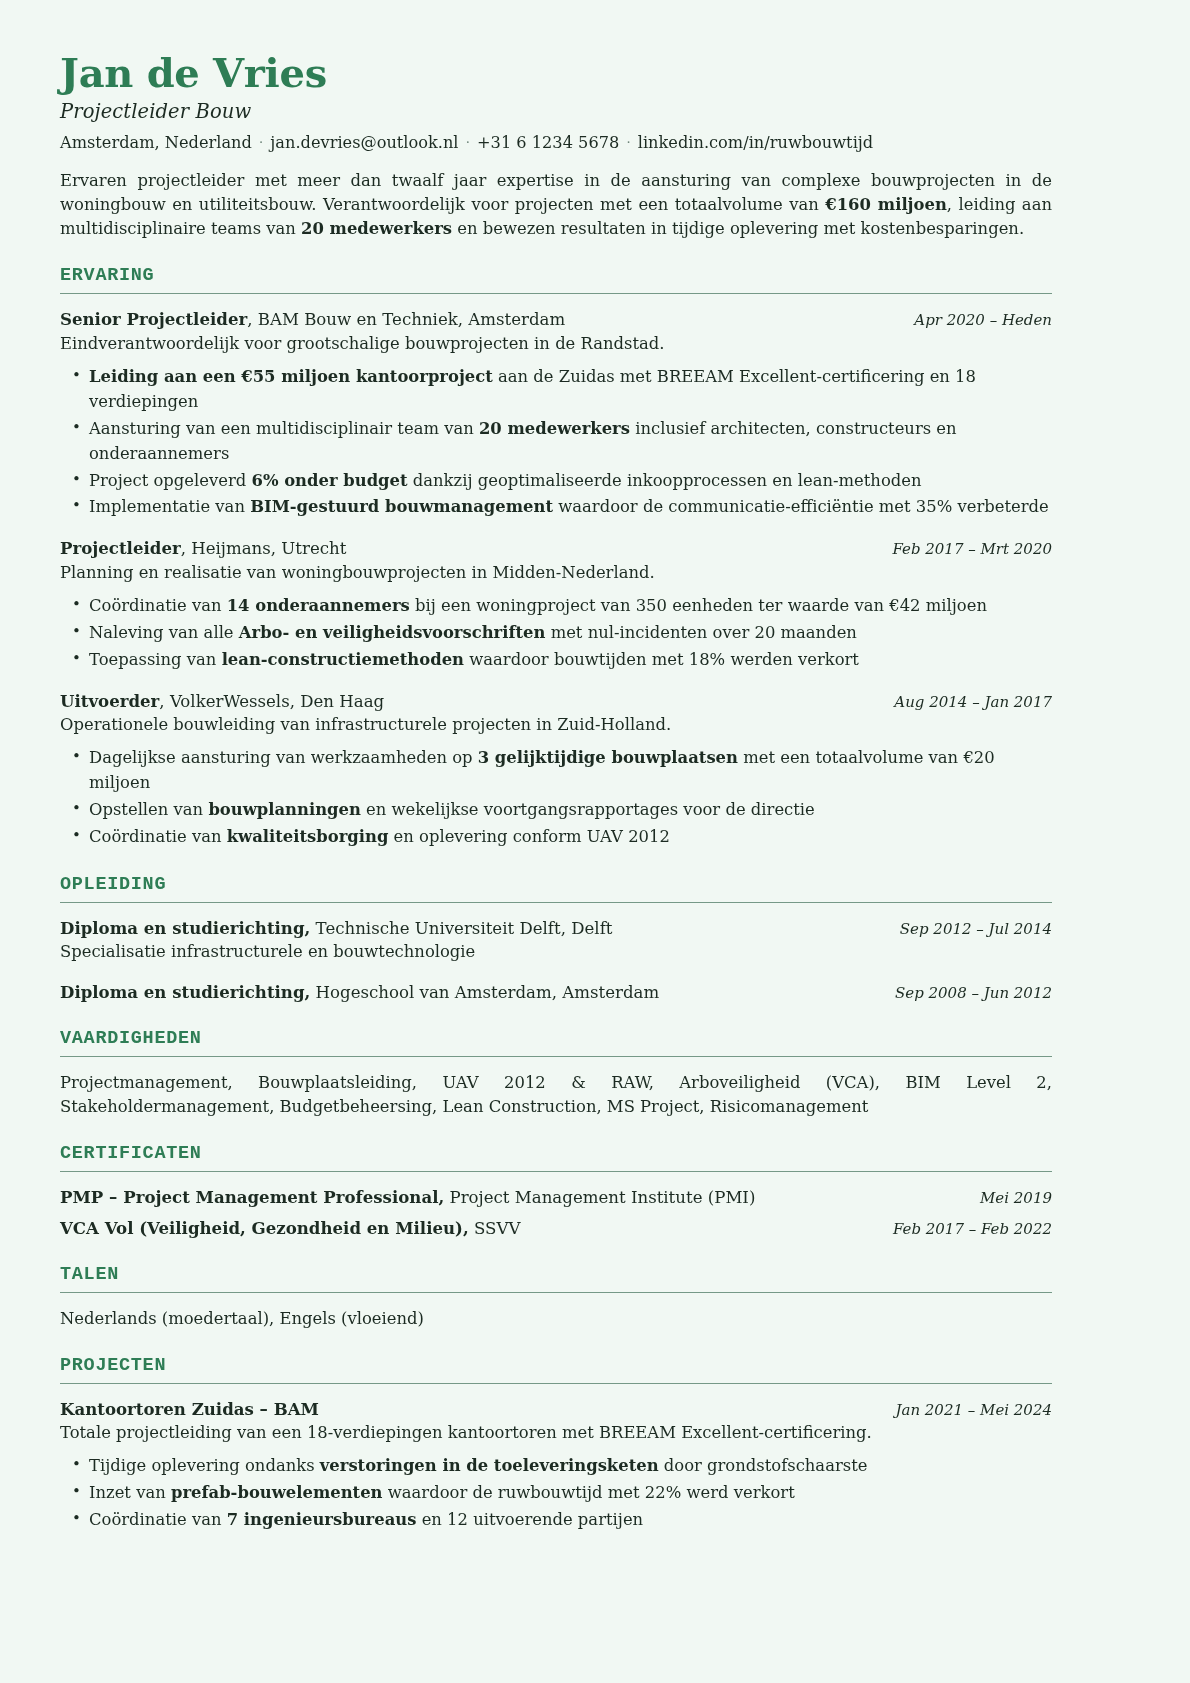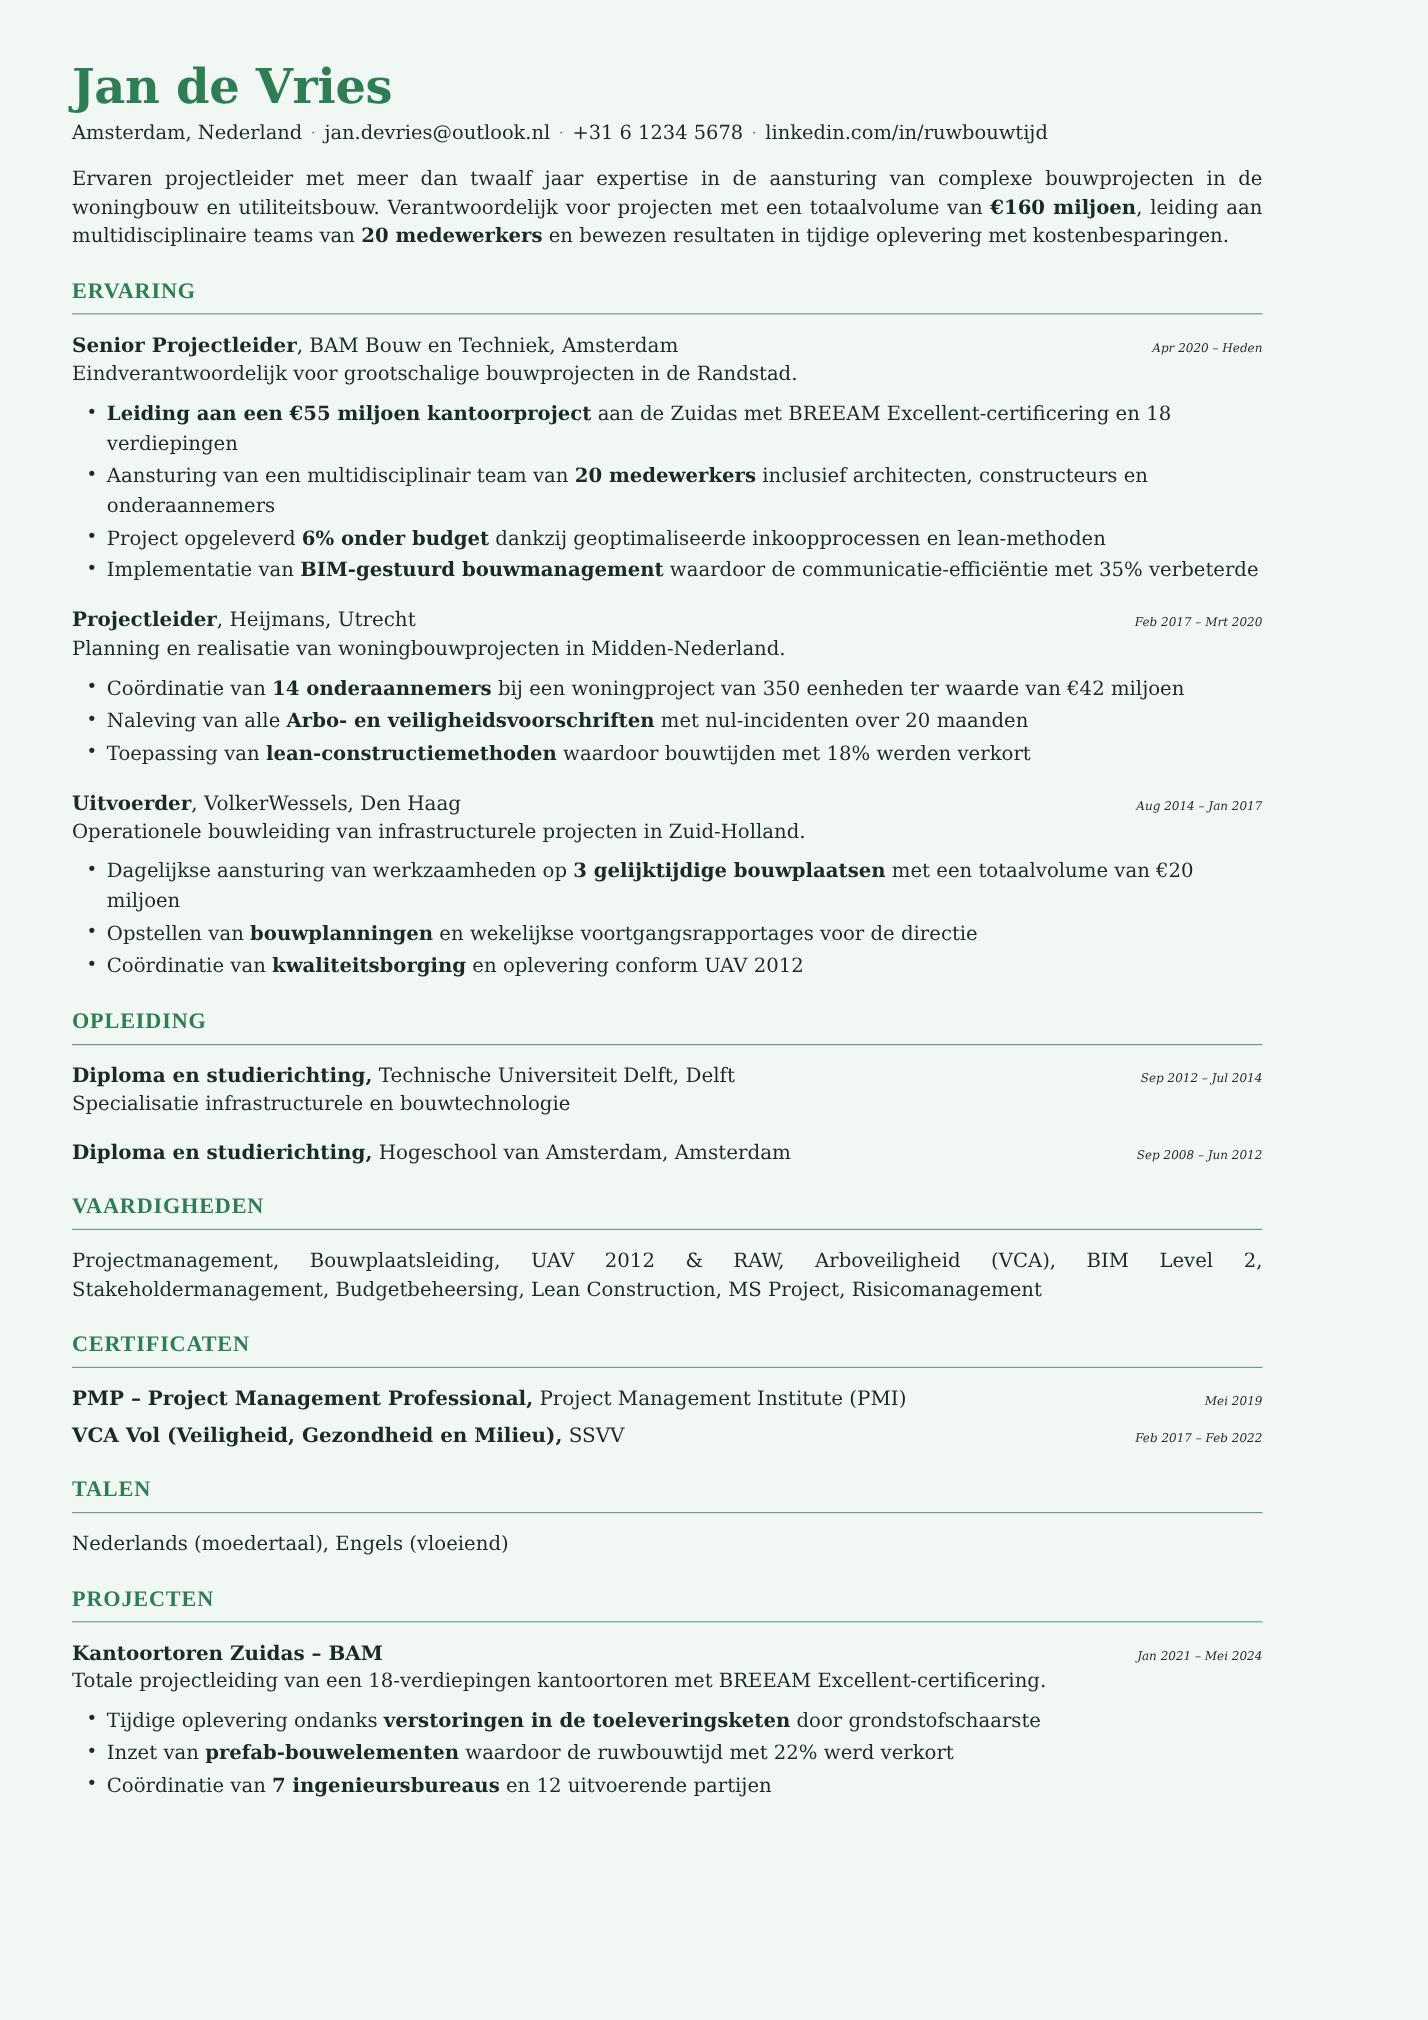--- a/index.html
+++ b/index.html
@@ -55,21 +55,21 @@
     font-size: 16.4px;
     line-height: 1.47;
     text-align: justify;
     margin: 0 0 6px 0;
   }
   .summary b { font-weight: bold; }
 
   
   .section { margin-top: 24px; }
   .section-title {
-    font-family: Liberation Serif, serif;
+    font-family: Liberation Mono, monospace;
     font-weight: bold;
     font-size: 18.5px;
     letter-spacing: 0.7px;
     color: #2e7d55;
     text-transform: uppercase;
     margin: 0 0 7px 0;
   }
   .rule {
     height: 1px;
     background: #4c7a63;
@@ -86,21 +86,21 @@
     gap: 18px;
   }
   .entry-title {
     font-size: 16.6px;
     line-height: 1.35;
     flex: 1 1 auto;
   }
   .entry-title b { font-weight: bold; }
   .entry-date {
     font-style: italic;
-    font-size: 10px;
+    font-size: 15px;
     white-space: nowrap;
     flex: 0 0 auto;
     text-align: right;
   }
   .entry-sub {
     font-size: 16.4px;
     line-height: 1.4;
     margin-top: 1px;
   }
 
@@ -138,20 +138,21 @@
   .cert-row:last-child { margin-bottom: 0; }
 </style>
 </head>
 <body>
 
 <div class="page">
 <div class="inner">
 
   <div>
     <h1 class="name">Jan de Vries</h1>
+    <div class="headline">Projectleider Bouw</div>
     <div class="contact">
       <span>Amsterdam, Nederland</span>
       <span class="sep">·</span>
       <span>jan.devries@outlook.nl</span>
       <span class="sep">·</span>
       <span>+31 6 1234 5678</span>
       <span class="sep">·</span>
       <span>linkedin.com/in/ruwbouwtijd</span>
     </div>
     <p class="summary"><span>Ervaren projectleider met meer dan twaalf jaar expertise in de aansturing van complexe bouwprojecten in de woningbouw en utiliteitsbouw. Verantwoordelijk voor projecten met een totaalvolume van </span><b>€160 miljoen</b><span>, leiding aan multidisciplinaire teams van </span><b>20 medewerkers</b><span> en bewezen resultaten in tijdige oplevering met kostenbesparingen.</span></p>

